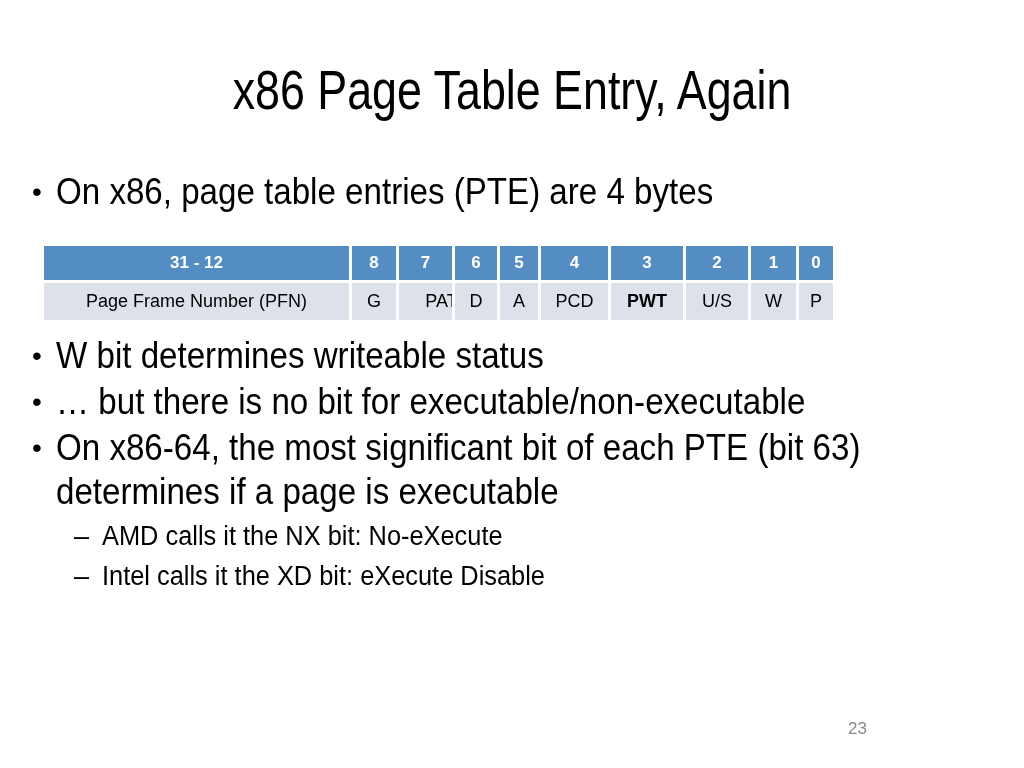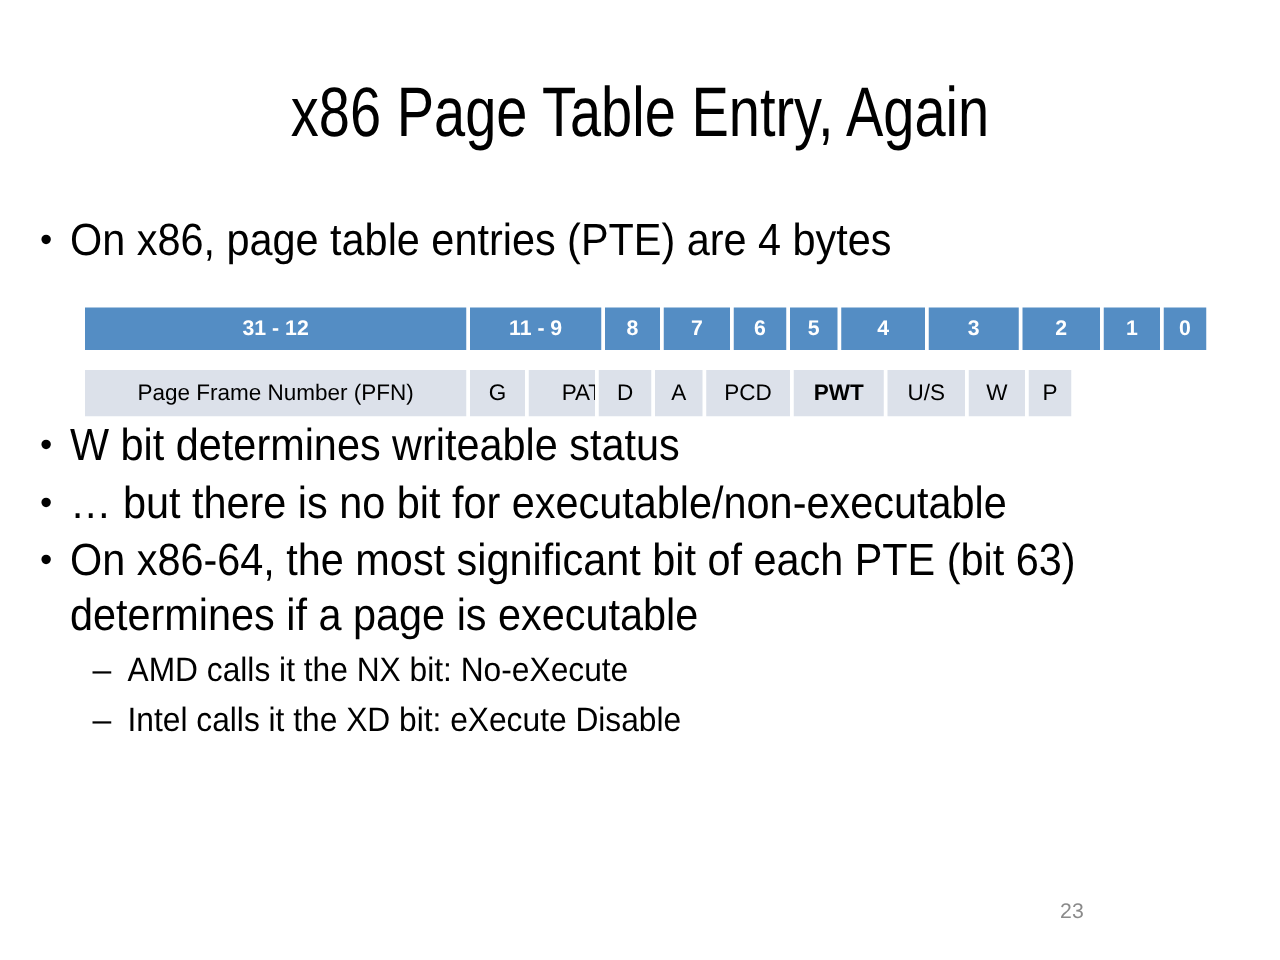--- a/index.html
+++ b/index.html
@@ -94,34 +94,34 @@
     width: 106%;
   }
 
   .spacer-table {
     height: 118px;
   }
 
   
   .pte-table {
     position: absolute;
-    left: 68px;
+    left: 44px;
     top: 246px;
     width: 896px;
   }
   .pte-row {
     display: flex;
     width: 100%;
   }
   .pte-row.head {
     height: 34px;
   }
   .pte-row.vals {
     height: 37px;
-    margin-top: 16px;
+    margin-top: 3px;
     border-radius: 16px;
   }
   .cell {
     display: flex;
     align-items: center;
     justify-content: center;
     box-sizing: border-box;
     margin-right: 3px;
     overflow: hidden;
     white-space: nowrap;
@@ -193,21 +193,20 @@
         <span class="dash">–</span>
         <span class="txt">Intel calls it the XD bit: eXecute Disable</span>
       </div>
     </div>
 
   </div>
 
   <div class="pte-table">
     <div class="pte-row head">
         <div class="cell" style="width: 305px; flex: 0 0 305px;">31 - 12</div>
-        <div class="cell" style="width: 105px; flex: 0 0 105px;">11 - 9</div>
         <div class="cell" style="width: 44px; flex: 0 0 44px;">8</div>
         <div class="cell" style="width: 53px; flex: 0 0 53px;">7</div>
         <div class="cell" style="width: 42px; flex: 0 0 42px;">6</div>
         <div class="cell" style="width: 38px; flex: 0 0 38px;">5</div>
         <div class="cell" style="width: 67px; flex: 0 0 67px;">4</div>
         <div class="cell" style="width: 72px; flex: 0 0 72px;">3</div>
         <div class="cell" style="width: 62px; flex: 0 0 62px;">2</div>
         <div class="cell" style="width: 45px; flex: 0 0 45px;">1</div>
         <div class="cell" style="width: 34px; flex: 0 0 34px;">0</div>
       </div>

